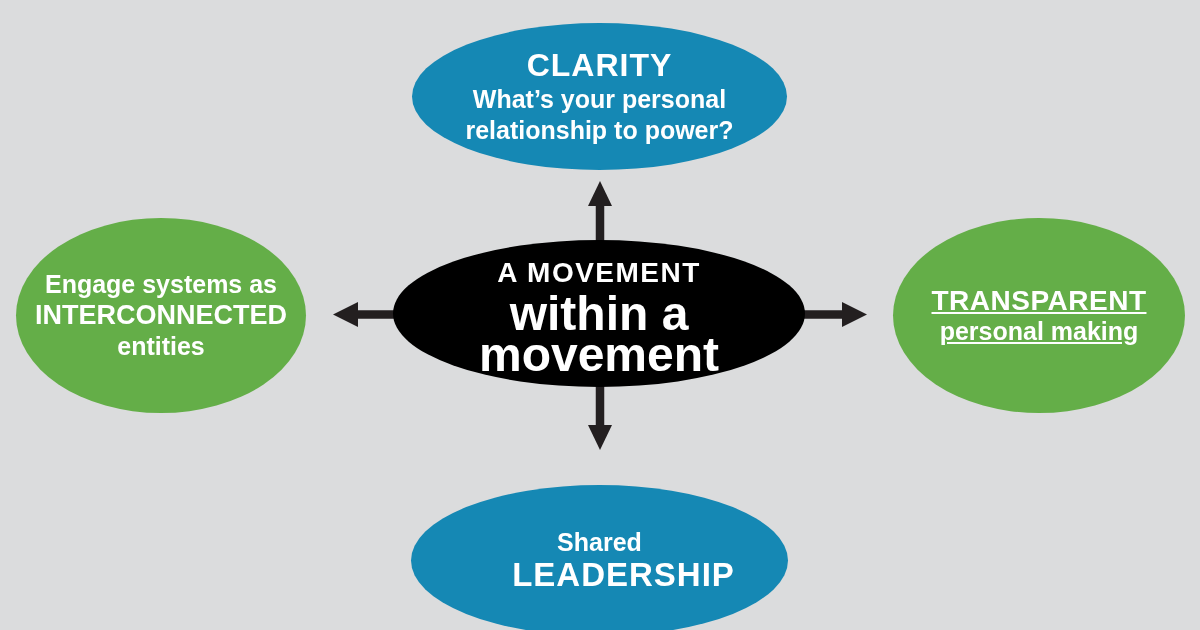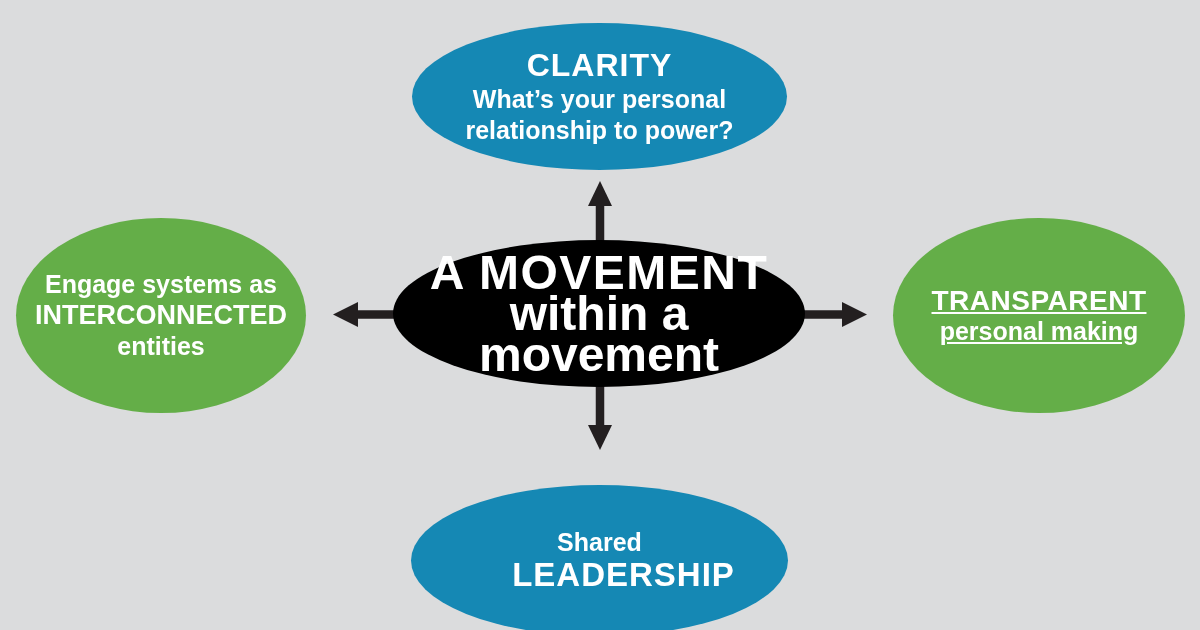--- a/index.html
+++ b/index.html
@@ -34,21 +34,21 @@
   .node-top    { left: 412px; top: 23px;  width: 375px; height: 147px; }
   .node-center { left: 393px; top: 240px; width: 412px; height: 147px; }
   .node-bottom { left: 411px; top: 485px; width: 377px; height: 151px; }
   .node-left   { left: 16px;  top: 218px; width: 290px; height: 195px; }
   .node-right  { left: 893px; top: 218px; width: 292px; height: 195px; text-decoration: underline; }
 
   .t-caps-lg  { font-size: 32px; line-height: 37px; letter-spacing: 1px; }
   .t-caps-md  { font-size: 28px; line-height: 31px; letter-spacing: 0.5px; }
   .t-caps-xmd { font-size: 27px; line-height: 31px; letter-spacing: 0px; }
   .t-sub      { font-size: 25px; line-height: 31px; letter-spacing: 0px; }
-  .t-center-1 { font-size: 48px; line-height: 41px; letter-spacing: 1.5px; }
+  .t-center-1 { font-size: 28px; line-height: 41px; letter-spacing: 1.5px; }
   .t-center-2 { font-size: 48px; line-height: 41px; letter-spacing: 0px; }
   .t-lead     { font-size: 33px; line-height: 38px; letter-spacing: 1px; margin-left: 48px; }
   .t-shared   { font-size: 25px; line-height: 28px; }
 </style>
 </head>
 <body>
 
 <div class="canvas" style="background-color: rgb(219, 220, 221);">
 
   <svg class="arrows" viewBox="0 0 1200 630" aria-hidden="true">

